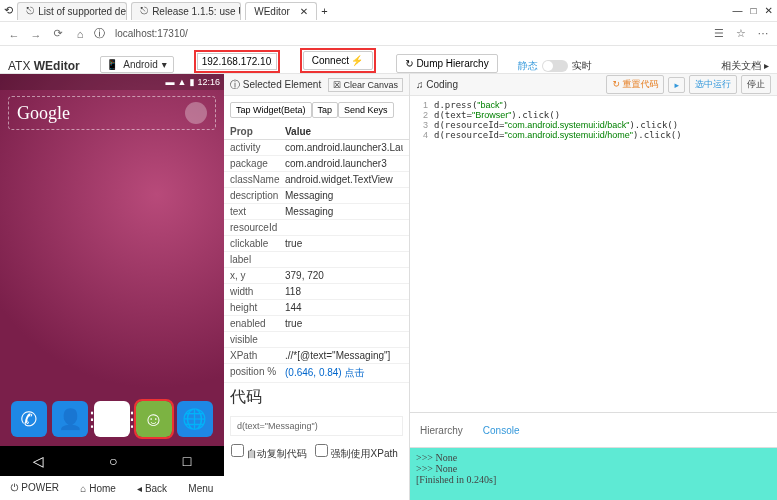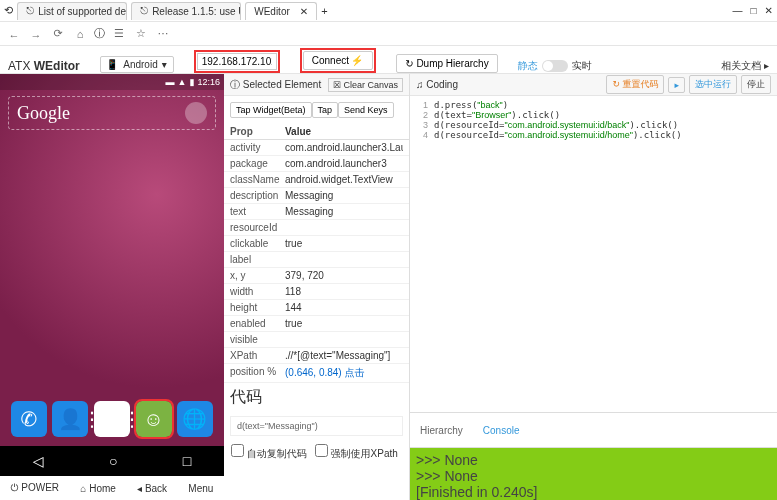--- a/index.html
+++ b/index.html
@@ -57,21 +57,21 @@
 .code-header{height:22px;background:#f7f7f7;border-bottom:1px solid #e5e5e5;display:flex;align-items:center;padding:0 6px;font-size:10px}
 .code-header .rbtn{font-size:9px;border:1px solid #ccc;padding:2px 5px;border-radius:2px;margin-left:4px}
 .orange{color:#e67e22;border-color:#e67e22}
 .blue{color:#3498db;border-color:#3498db}
 .code-area{flex:1;font-family:Consolas,monospace;font-size:9px;padding:4px;background:#fff;white-space:pre;overflow:hidden}
 .code-area .ln{color:#999;display:inline-block;width:14px;text-align:right;margin-right:6px}
 .code-area .str{color:#008000}
 .console-tabs{height:36px;border-top:1px solid #ddd;border-bottom:1px solid #ddd;display:flex;align-items:center;font-size:10px}
 .console-tabs .ctab{padding:2px 10px;color:#666}
 .console-tabs .active{color:#3498db}
-.console-out{height:52px;font-family:Liberation Sans, sans-serif;font-size:14px;padding:4px 6px;color:#444;white-space:pre;background:#84cc16}
+.console-out{height:52px;font-family:Liberation Serif, serif;font-size:10px;padding:4px 6px;color:#444;white-space:pre;background:#5eead4}
 .spacer{flex:1}
 .right-links{margin-left:auto;font-size:10px;color:#333}
 </style>
 </head>
 <body>
 
 <div class="titlebar">
   <span>⟲</span>
   <div class="browser-tab">
       <span>⎋</span>
@@ -92,20 +92,21 @@
     <span>✕</span>
   </div>
 </div>
 
 <div class="addrbar">
   <span class="navbtn">←</span>
   <span class="navbtn">→</span>
   <span class="navbtn">⟳</span>
   <span class="navbtn">⌂</span>
   <span>ⓘ</span>
+  <span class="url">localhost:17310/</span>
   <span class="navbtn">☰</span>
   <span class="navbtn">☆</span>
   <span class="navbtn">⋯</span>
 </div>
 
 <div class="toolbar">
   <span class="brand"><span>ATX </span><b>WEditor</b></span>
   <span class="dropdown">
       <span>📱</span>
       <span>Android</span>

